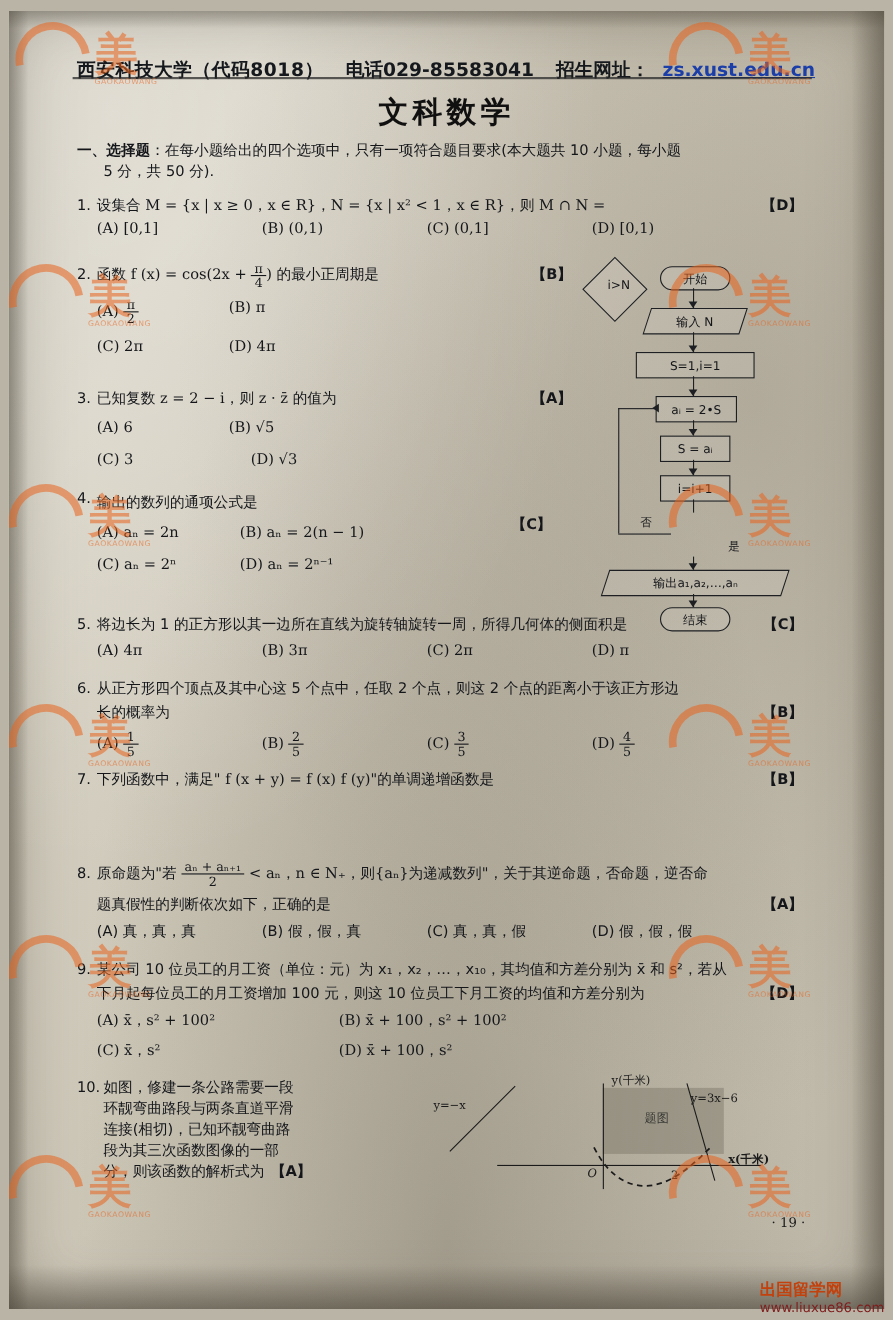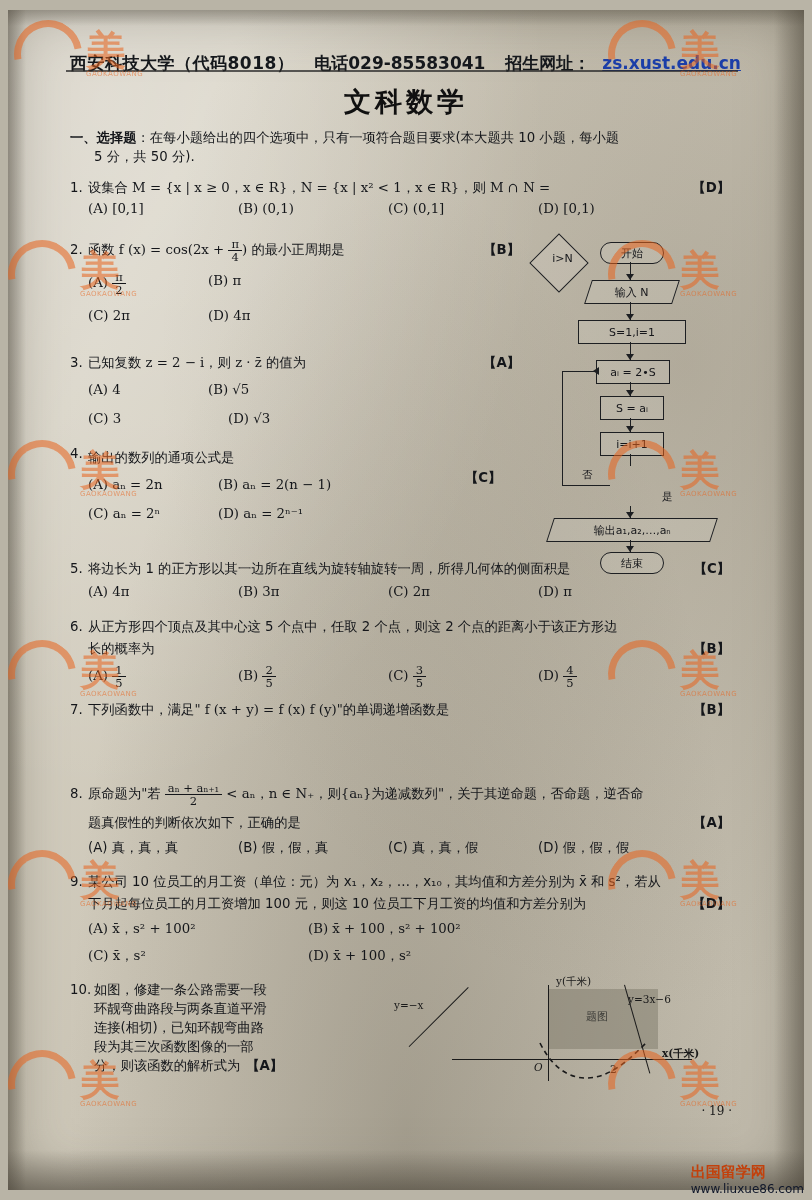--- a/index.html
+++ b/index.html
@@ -84,21 +84,21 @@
   .wm{position:absolute;pointer-events:none;opacity:.55;}
   .wm .ring{width:54px;height:54px;border:7px solid #e8641e;border-radius:50%;
             border-right-color:transparent;border-bottom-color:transparent;transform:rotate(35deg);}
   .wm .cjk{font-size:40px;color:#e8641e;font-weight:bold;line-height:40px;}
   .wm .sm{font-size:7px;color:#e8641e;letter-spacing:.5px;}
   .wm-row{display:flex;align-items:center;gap:4px;}
 
   
   .site{position:absolute;right:8px;bottom:4px;text-align:left;}
   .site .t1{font-size:15px;color:#c2410c;font-weight:bold;}
-  .site .t2{font-size:12px;color:#0f172a;}
+  .site .t2{font-size:12px;color:#7f1d1d;}
 </style>
 </head>
 <body>
 
 <div id="page">
   <div class="paper-edge-l"></div>
   <div class="paper-edge-r"></div>
   <div class="paper-edge-t"></div>
   <div class="paper-edge-b"></div>
 
@@ -160,21 +160,21 @@
       </div>
     </div>
 
     <div class="blk" style="left:62px;top:343px;width:450px;">
       <div style="display:flex;">
         <div style="width:18px;">3.</div>
         <div style="flex:1" class="ser">已知复数 z = 2 − i，则 z · z̄ 的值为</div>
         <div class="ans" style="width:40px;text-align:right">【A】</div>
       </div>
       <div style="margin-left:18px;margin-top:8px;display:flex;" class="ser">
-        <div style="width:120px">(A) 4</div>
+        <div style="width:120px">(A) 6</div>
         <div style="width:120px">(B) √5</div>
       </div>
       <div style="margin-left:18px;margin-top:10px;display:flex;gap:20px;" class="ser">
         <div style="width:120px">(C) 3</div>
         <div style="width:120px">(D) √3</div>
       </div>
     </div>
 
     <div class="blk" style="left:62px;top:434px;width:450px;">
       <div style="display:flex;">

